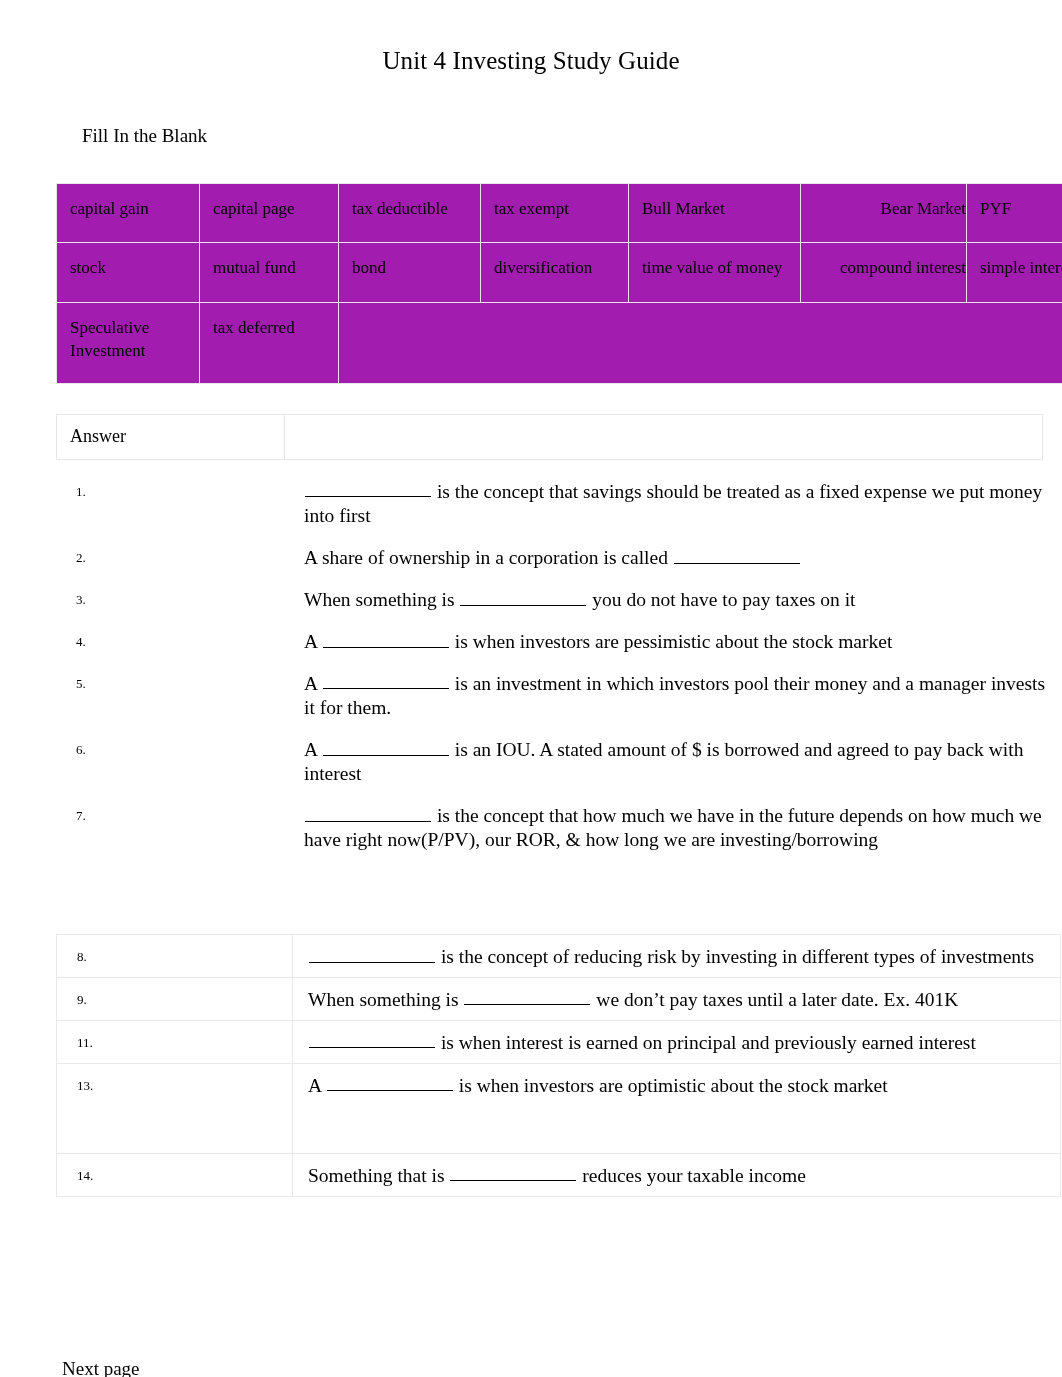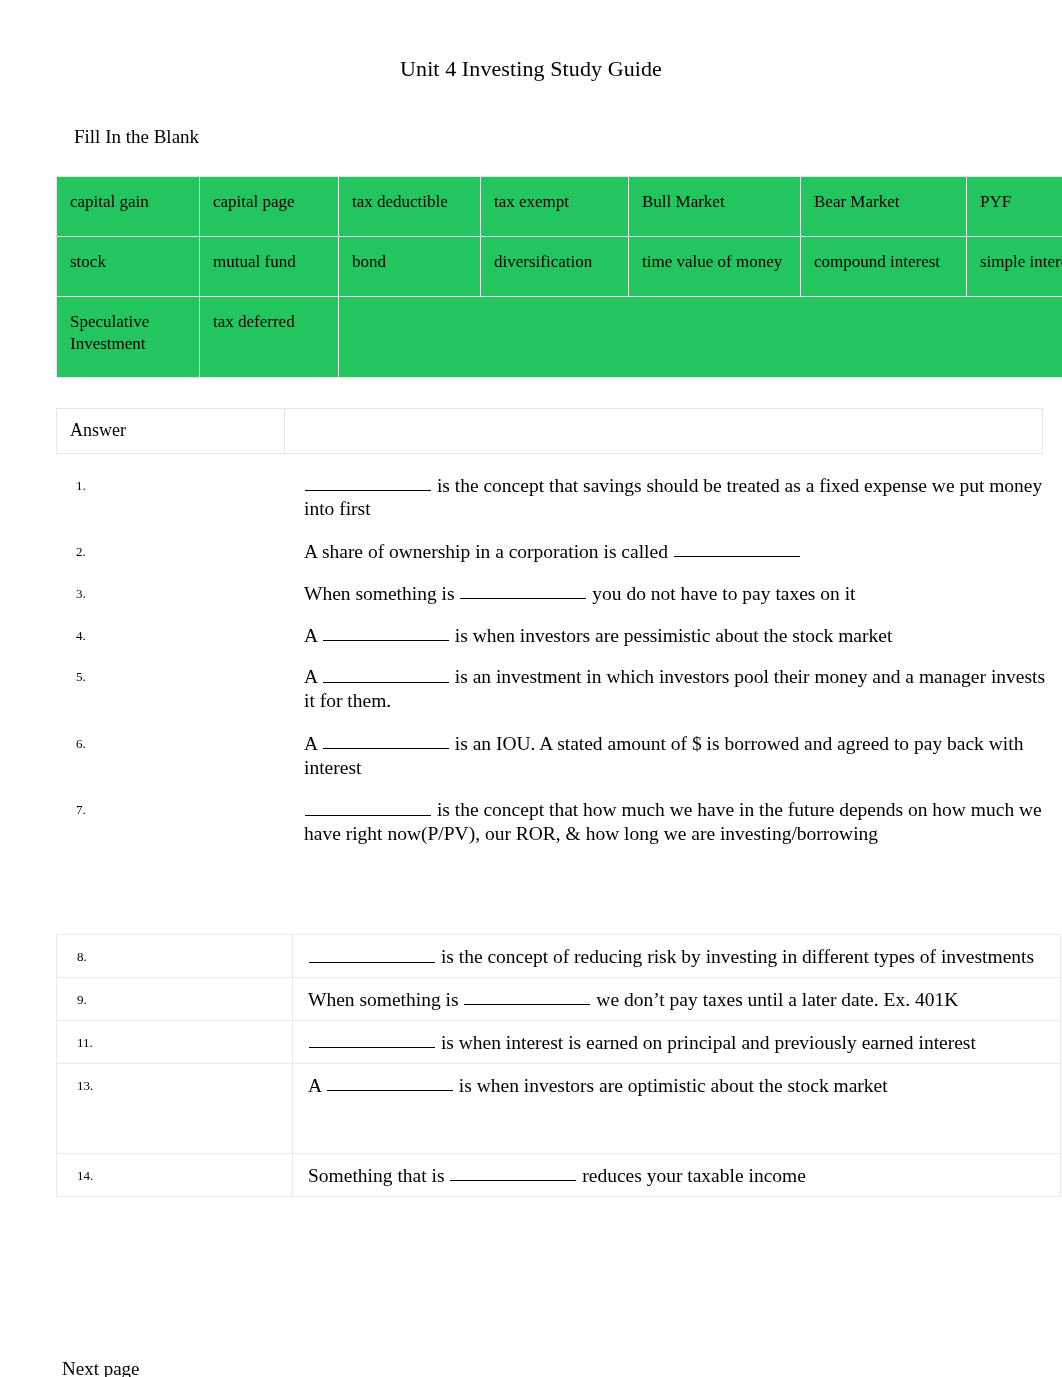--- a/index.html
+++ b/index.html
@@ -12,32 +12,32 @@
     height: 1377px;
     overflow: hidden;
     font-family: "Liberation Serif", "DejaVu Serif", serif;
     color: #000000;
     position: relative;
   }
 
   
   .doc-title {
     text-align: center;
-    font-size: 22px;
+    font-size: 25px;
     line-height: 1.15;
-    margin: 12px;
+    margin: 3px;
     padding-top: 44px;
     font-weight: normal;
     letter-spacing: 0.1px;
   }
 
   
   .section-label {
     font-size: 19px;
-    margin: 8px;
+    margin: 16px;
     padding-left: 66px;
     padding-top: 33px;
   }
 
   
   .wordbank-wrap {
     padding-left: 56px;
     padding-right: 38px;
     padding-top: 20px;
   }
@@ -46,32 +46,32 @@
     border-collapse: collapse;
     table-layout: fixed;
     background: #ffffff;
   }
   table.wordbank td {
     border: 1px solid #e6e6e6;
     font-size: 17px;
     line-height: 1.33;
     vertical-align: top;
     padding: 14px 0 22px 13px;
-    background: #22c55e;
+    background: #a21caf;
   }
   table.wordbank tr.row-tall td {
     padding-bottom: 14px;
     height: 52px;
   }
   .wb-c1 { width: 129px; }
   .wb-c2 { width: 125px; }
   .wb-c3 { width: 128px; margin-top: 16px; }
   .wb-c4 { width: 134px; }
   .wb-c5 { width: 158px; }
-  .wb-c6 { width: 152px; }
+  .wb-c6 { width: 152px; text-align: right; }
   .wb-c7 { width: 142px; }
 
   
   .answer-wrap {
     padding-left: 56px;
     padding-top: 30px;
   }
   table.answer-head {
     width: 958px;
     border-collapse: collapse;

